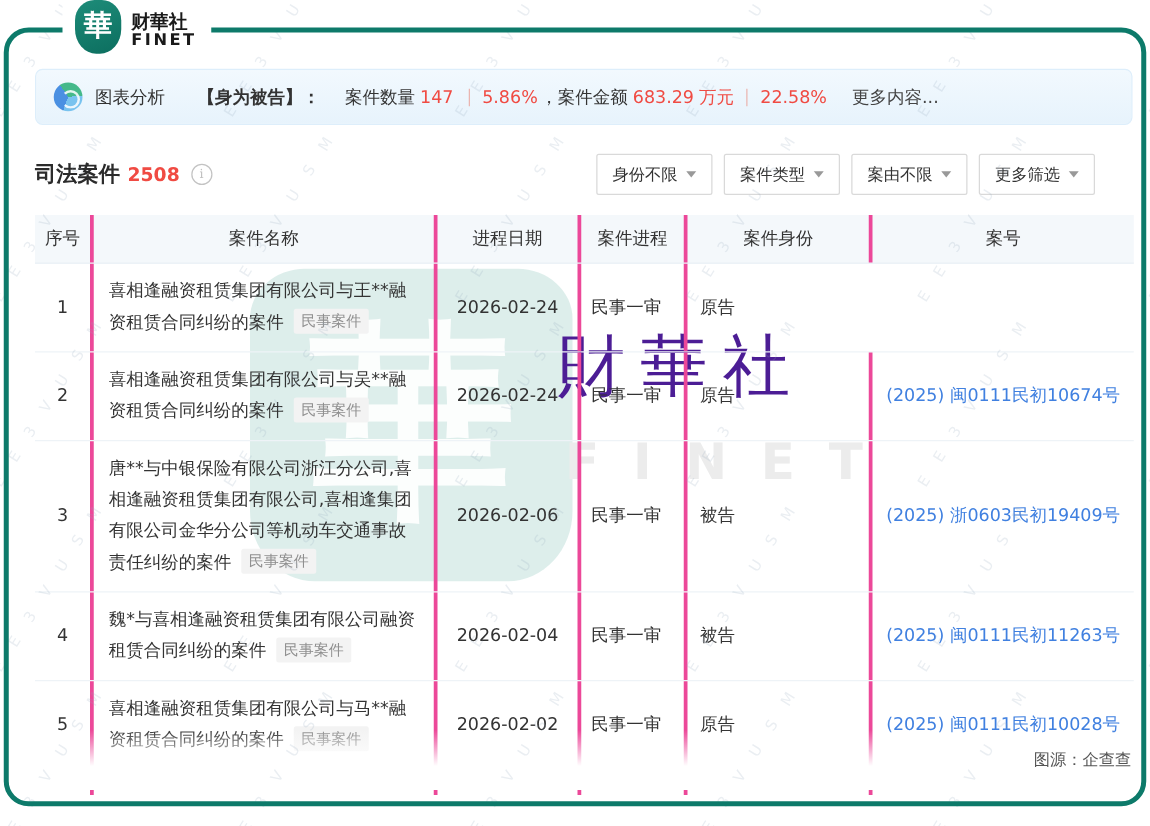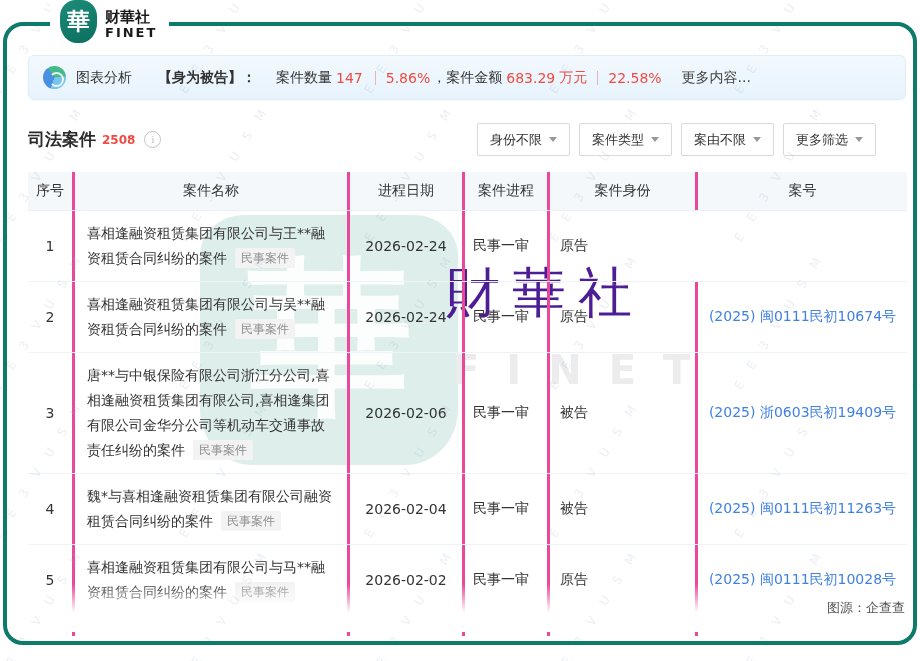--- a/index.html
+++ b/index.html
@@ -32,21 +32,21 @@
   .seg-title{font-weight:bold;margin-right:20px;}
   .num-red{color:#f04b43;font-weight:normal;margin:0 4px;}
   .pct-red{color:#f04b43;margin:0 2px;}
   .vdiv{display:inline-block;width:1px;height:14px;background:#eab5b0;margin:0 8px;vertical-align:-2px;}
   .unit-red{color:#f04b43;margin-right:2px;}
   .more-link{color:#444;margin-left:18px;cursor:pointer;}
 
   
   .sec{position:absolute;left:28px;top:128px;display:flex;align-items:center;z-index:2;}
   .sec-title{font-size:17px;font-weight:bold;color:#2b2b2b;}
-  .sec-count{font-size:12px;font-weight:bold;color:#f04b43;margin-left:6px;}
+  .sec-count{font-size:15px;font-weight:bold;color:#f04b43;margin-left:6px;}
   .info-ic{width:15px;height:15px;border:1px solid #c3c3c3;border-radius:50%;color:#c0c0c0;
            font-size:10px;line-height:15px;text-align:center;margin-left:9px;cursor:pointer;
            font-family:"DejaVu Serif","Liberation Serif",serif;}
   .filters{position:absolute;left:477px;top:123px;display:flex;gap:9px;z-index:2;}
   .fbtn{box-sizing:border-box;height:33px;padding:0 12px;border:1px solid #d9d9d9;border-radius:2px;
         background:#fff;display:flex;align-items:center;font-size:13px;color:#333;cursor:pointer;}
   .caret{display:inline-block;width:0;height:0;border-left:4px solid transparent;border-right:4px solid transparent;
          border-top:5px solid #999;margin-left:7px;}
 
   

